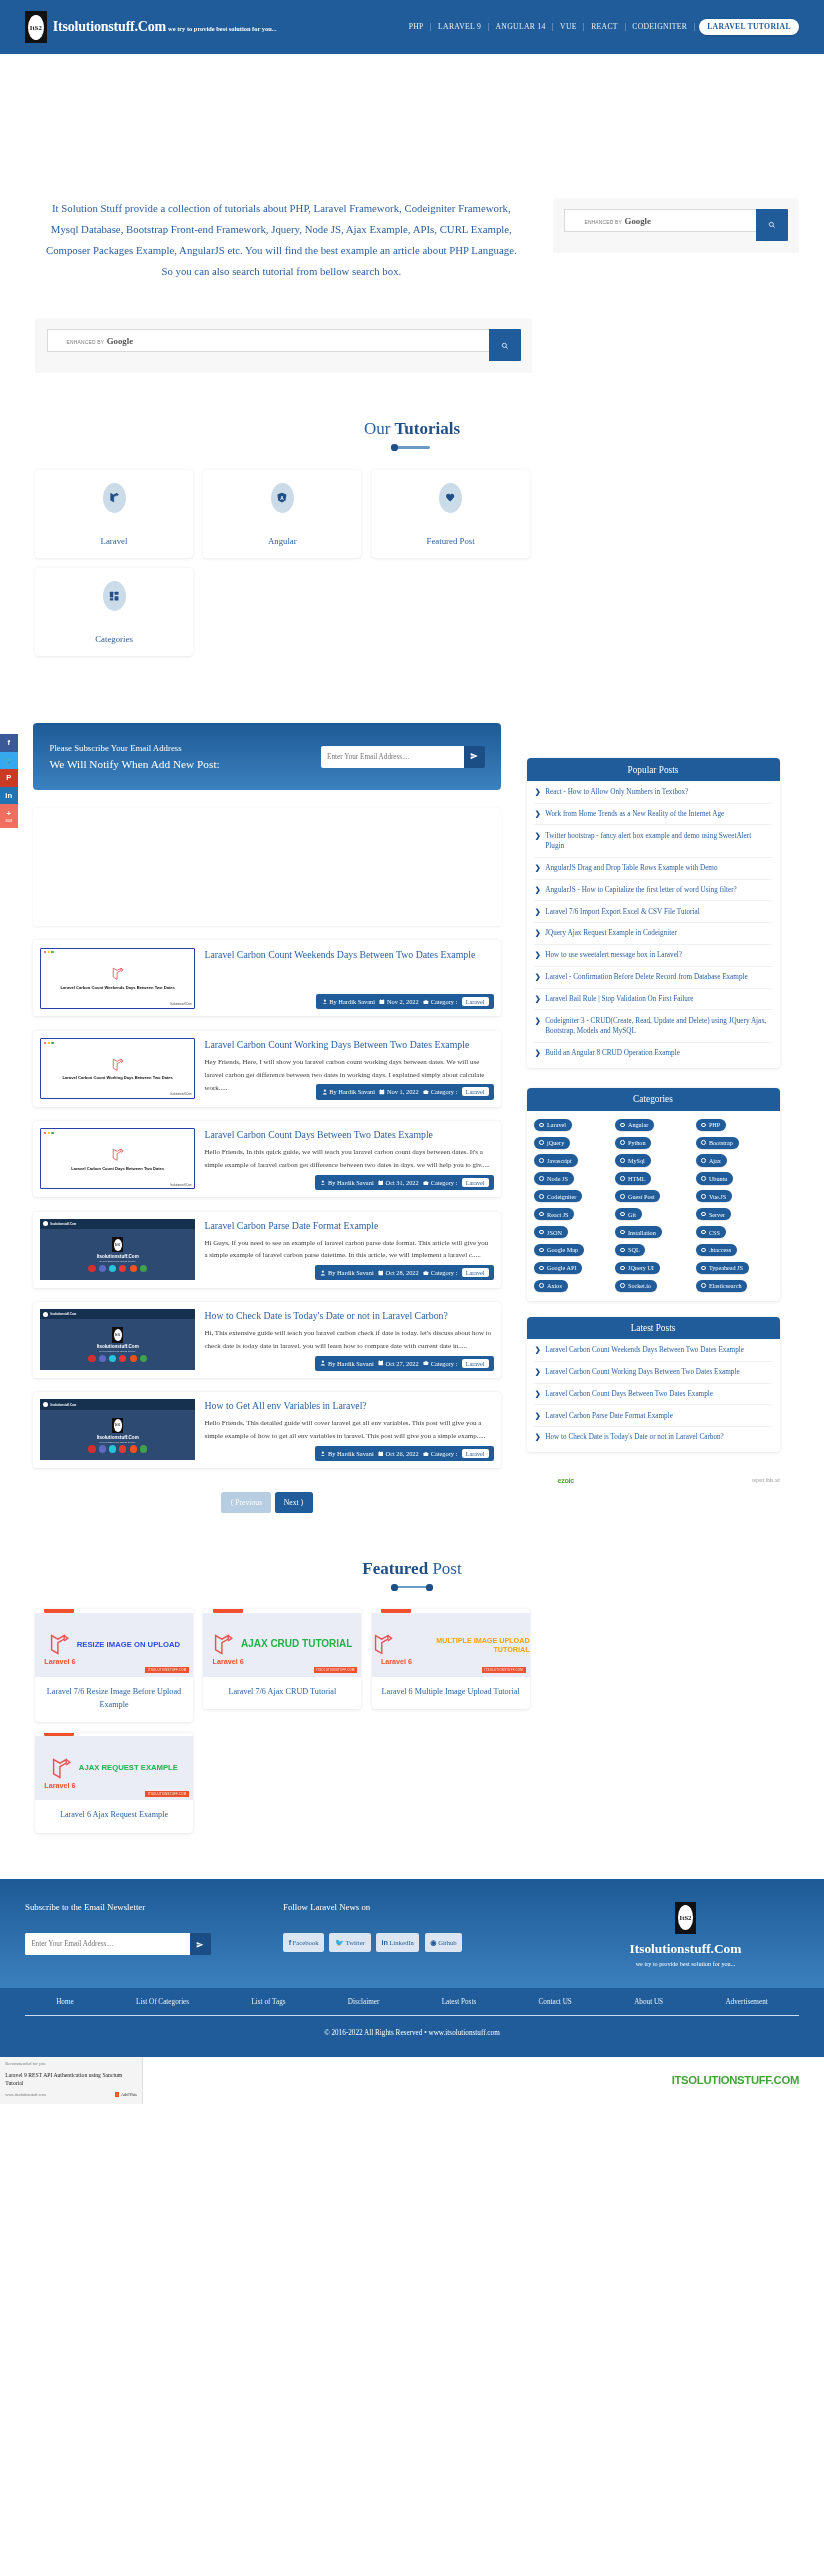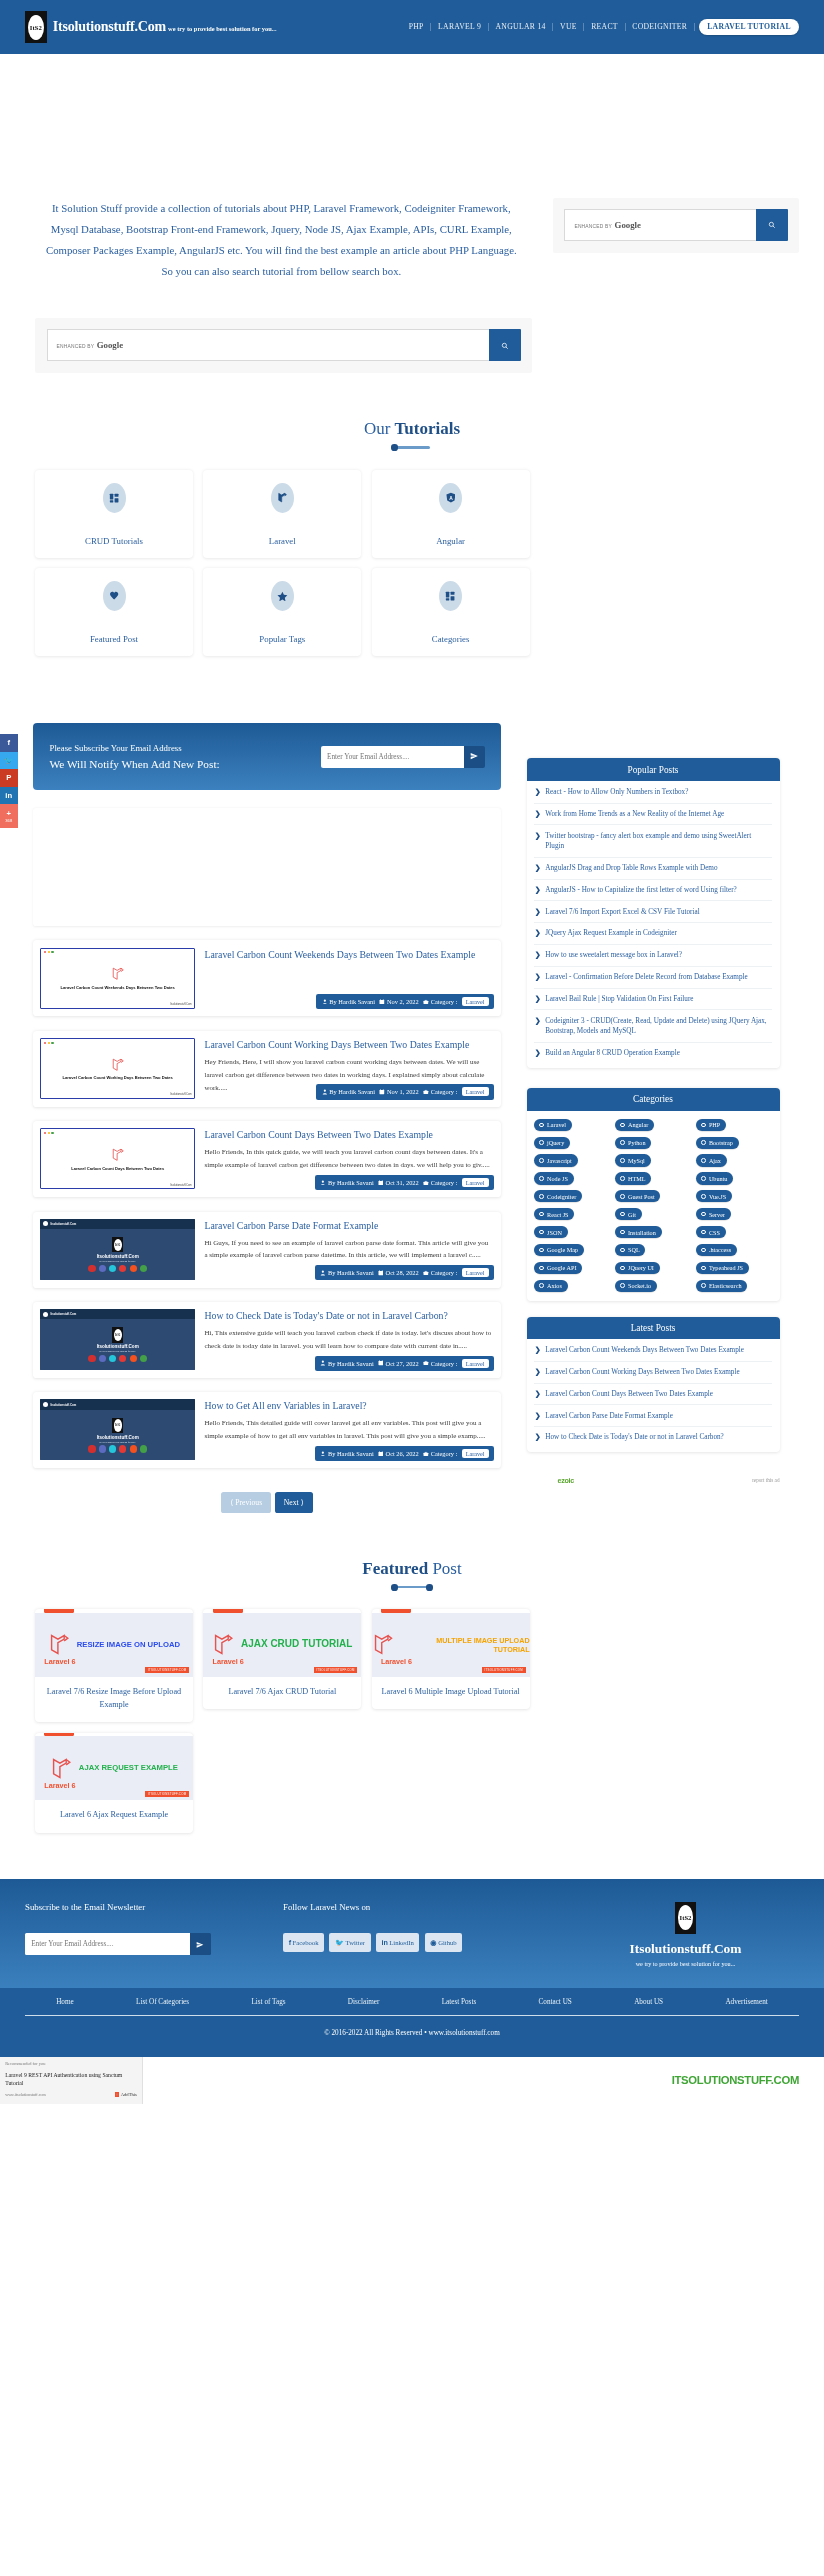--- a/index.html
+++ b/index.html
@@ -86,27 +86,27 @@
   }
   .cse-box {
     background: #f7f7f7;
     border-radius: 2.1px;
     padding: 11.3px;
     width: 247px;
   }
   .cse-row { display: flex; }
   .cse-input {
     flex: 1;
-    height: 32px;
+    height: 23px;
     background: #fff;
     border: 0.5px solid #d9d9d9;
     border-right: none;
     border-radius: 1px 0 0 1px;
     display: flex; align-items: center;
-    padding-left: 9px;
+    padding-left: 19px;
   }
   .gbadge { display: flex; align-items: baseline; gap: 2.6px; }
   .gbadge .eb {
     font-size: 4.9px; letter-spacing: 0.2px; color: #777;
     font-family: "Liberation Sans", sans-serif;
   }
   .gbadge .gg {
     font-size: 8.8px; font-weight: bold; color: #555;
     font-family: "Liberation Serif", serif;
   }
@@ -543,31 +543,20 @@
     </div>
   </div>
 </div>
 
 <div class="sec-head">
   <h2><span>Our </span><b>Tutorials</b></h2>
   <div class="sec-rule"></div>
 </div>
 
 <div class="tut-grid">
-  <a class="tut-card" href="#">
-    <span class="tut-icon">
-      <svg width="10.3" height="10.3" viewBox="0 0 24 24">
-          <rect x="2" y="2" width="8" height="13" rx="1"></rect>
-          <rect x="13" y="2" width="9" height="7" rx="1"></rect>
-          <rect x="2" y="17" width="8" height="5" rx="1"></rect>
-          <rect x="13" y="12" width="9" height="10" rx="1"></rect>
-        </svg>
-    </span>
-    <span class="tut-label">CRUD Tutorials</span>
-  </a>
   <a class="tut-card" href="#">
     <span class="tut-icon">
       <svg width="10.3" height="11.3" viewBox="0 0 24 26" fill="none" stroke="#1f4f87" stroke-width="1.4">
         <path d="M4 3 L4 19 L11 23 L11 11 L18 7 L18 3 L11 7 Z"></path>
           <path d="M11 7 L18 3"></path>
           <path d="M18 3 L22 6 L18 9"></path>
       </svg>
     </span>
     <span class="tut-label">Laravel</span>
   </a>
@@ -583,28 +572,20 @@
   <a class="tut-card" href="#">
     <span class="tut-icon">
       <svg width="10.3" height="9.8" viewBox="0 0 24 24">
           <path d="M12 21 C4 14 2 10 2 7.5 C2 4.4 4.4 2 7.5 2 C9.6 2 11.2 3.2 12 4.6 C12.8 3.2 14.4 2 16.5 2 C19.6 2 22 4.4 22 7.5 C22 10 20 14 12 21 Z"></path>
         </svg>
     </span>
     <span class="tut-label">Featured Post</span>
   </a>
   <a class="tut-card" href="#">
     <span class="tut-icon">
-      <svg width="10.8" height="10.8" viewBox="0 0 24 24">
-          <path d="M12 1.5 L15.3 8.6 L23 9.6 L17.4 15 L18.9 23 L12 19 L5.1 23 L6.6 15 L1 9.6 L8.7 8.6 Z"></path>
-        </svg>
-    </span>
-    <span class="tut-label">Popular Tags</span>
-  </a>
-  <a class="tut-card" href="#">
-    <span class="tut-icon">
       <svg width="10.3" height="10.3" viewBox="0 0 24 24">
           <rect x="2" y="2" width="8" height="13" rx="1"></rect>
           <rect x="13" y="2" width="9" height="7" rx="1"></rect>
           <rect x="2" y="17" width="8" height="5" rx="1"></rect>
           <rect x="13" y="12" width="9" height="10" rx="1"></rect>
         </svg>
     </span>
     <span class="tut-label">Categories</span>
   </a>
 </div>

